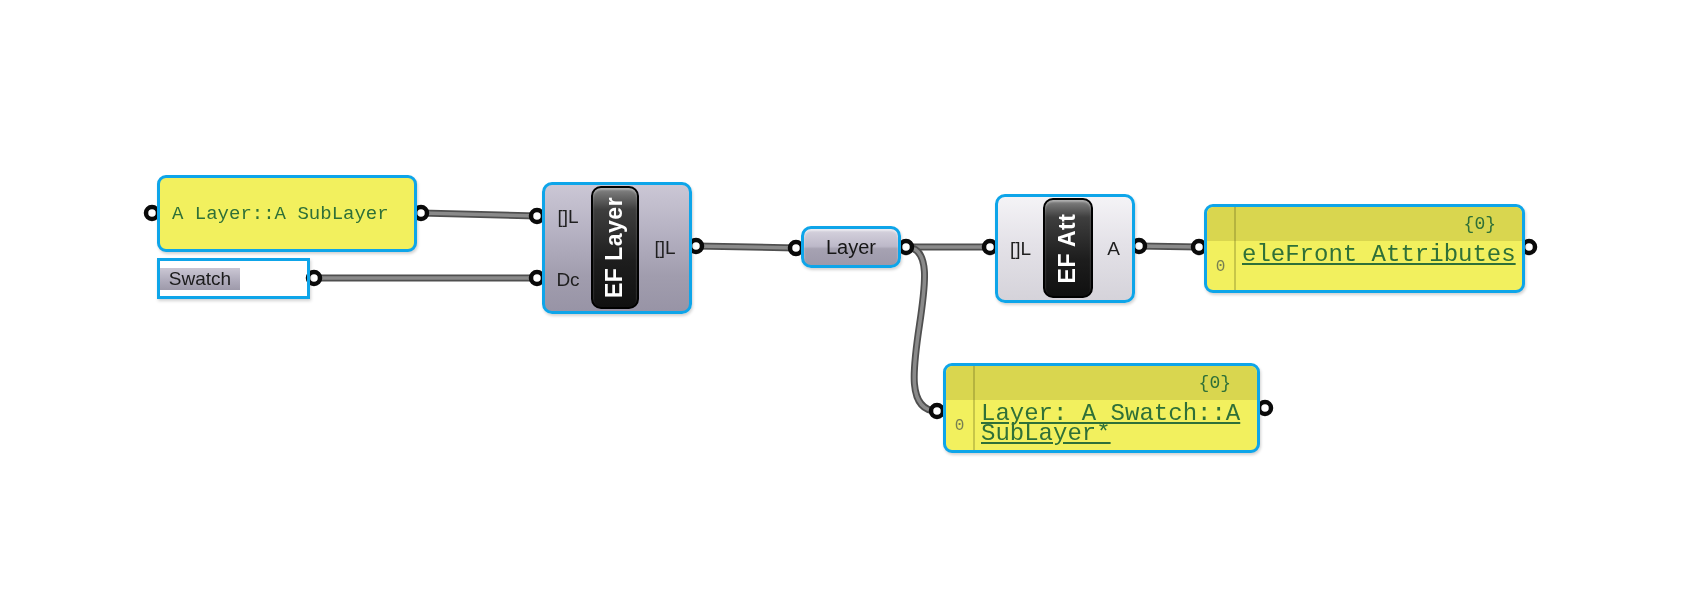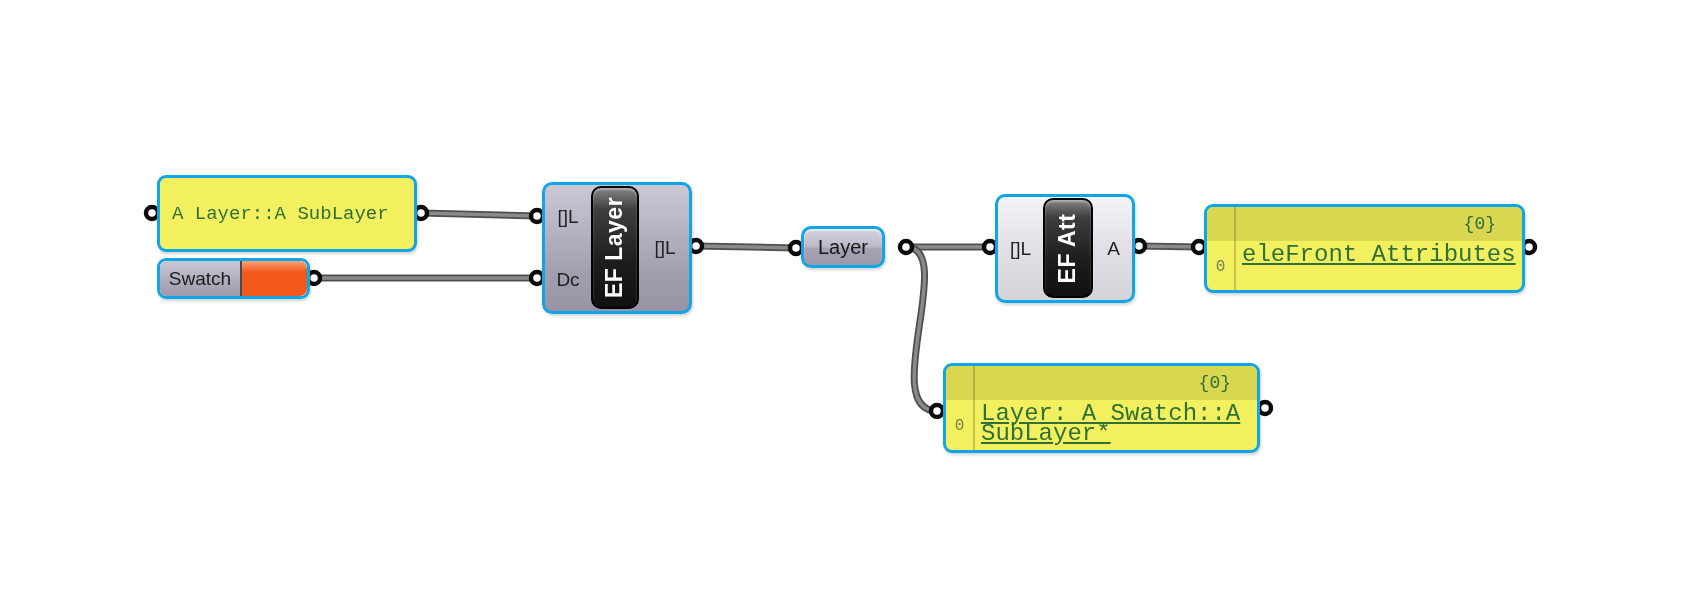--- a/index.html
+++ b/index.html
@@ -42,21 +42,21 @@
               display:flex;align-items:center;justify-content:center;}
   .vtext{transform:rotate(-90deg);white-space:nowrap;color:#FFFFFF;
          font-size:23px;font-weight:bold;letter-spacing:0.5px;}
 
   .capsule-node{border-radius:10px;display:flex;align-items:center;justify-content:center;
                 font-size:20px;color:#161616;
                 background:linear-gradient(180deg,#D6D3DE 0%,#BDB9C9 48%,#A6A2B2 55%,#9D99AA 100%);
                 box-shadow:inset 0 2px 2px rgba(255,255,255,0.55),1px 2px 3px rgba(0,0,0,0.18);}
 
   
-  .swatch{border-radius:9px;display:flex;overflow:hidden;}
+  .swatch{border-radius:0;display:flex;overflow:hidden;align-items:center;}
   .swatch-label{width:80px;flex:none;display:flex;align-items:center;justify-content:center;
                 font-size:19px;color:#1B1B1B;
                 background:linear-gradient(180deg,#CBC7D4 0%,#B0ACBC 55%,#9E9AAA 100%);}
   .swatch-color{flex:1;border-left:2px solid #4A4A4A;border-radius:0 7px 7px 0;}
 </style>
 </head>
 <body>
 
 <div id="canvas">
 
@@ -112,21 +112,21 @@
       <div class="gh-port">Dc</div>
     </div>
     <div class="gh-capsule" style="left:46px;top:1px;bottom:2px;">
       <span class="vtext">EF Layer</span>
     </div>
     <div class="gh-col" style="margin-left:50px;flex:1;">
       <div class="gh-port">[]L</div>
     </div>
   </div>
 
-  <div class="node capsule-node" style="left:801px;top:226px;width:84px;height:42px;">
+  <div class="node capsule-node" style="left:801px;top:226px;width:100px;height:42px;">
     <span>Layer</span>
   </div>
 
   <div class="node gh-body light" style="left:995px;top:194px;width:140px;height:109px;">
     <div class="gh-col" style="width:45px;">
       <div class="gh-port">[]L</div>
     </div>
     <div class="gh-capsule" style="left:45px;top:1px;bottom:2px;width:50px;">
       <span class="vtext">EF Att</span>
     </div>

